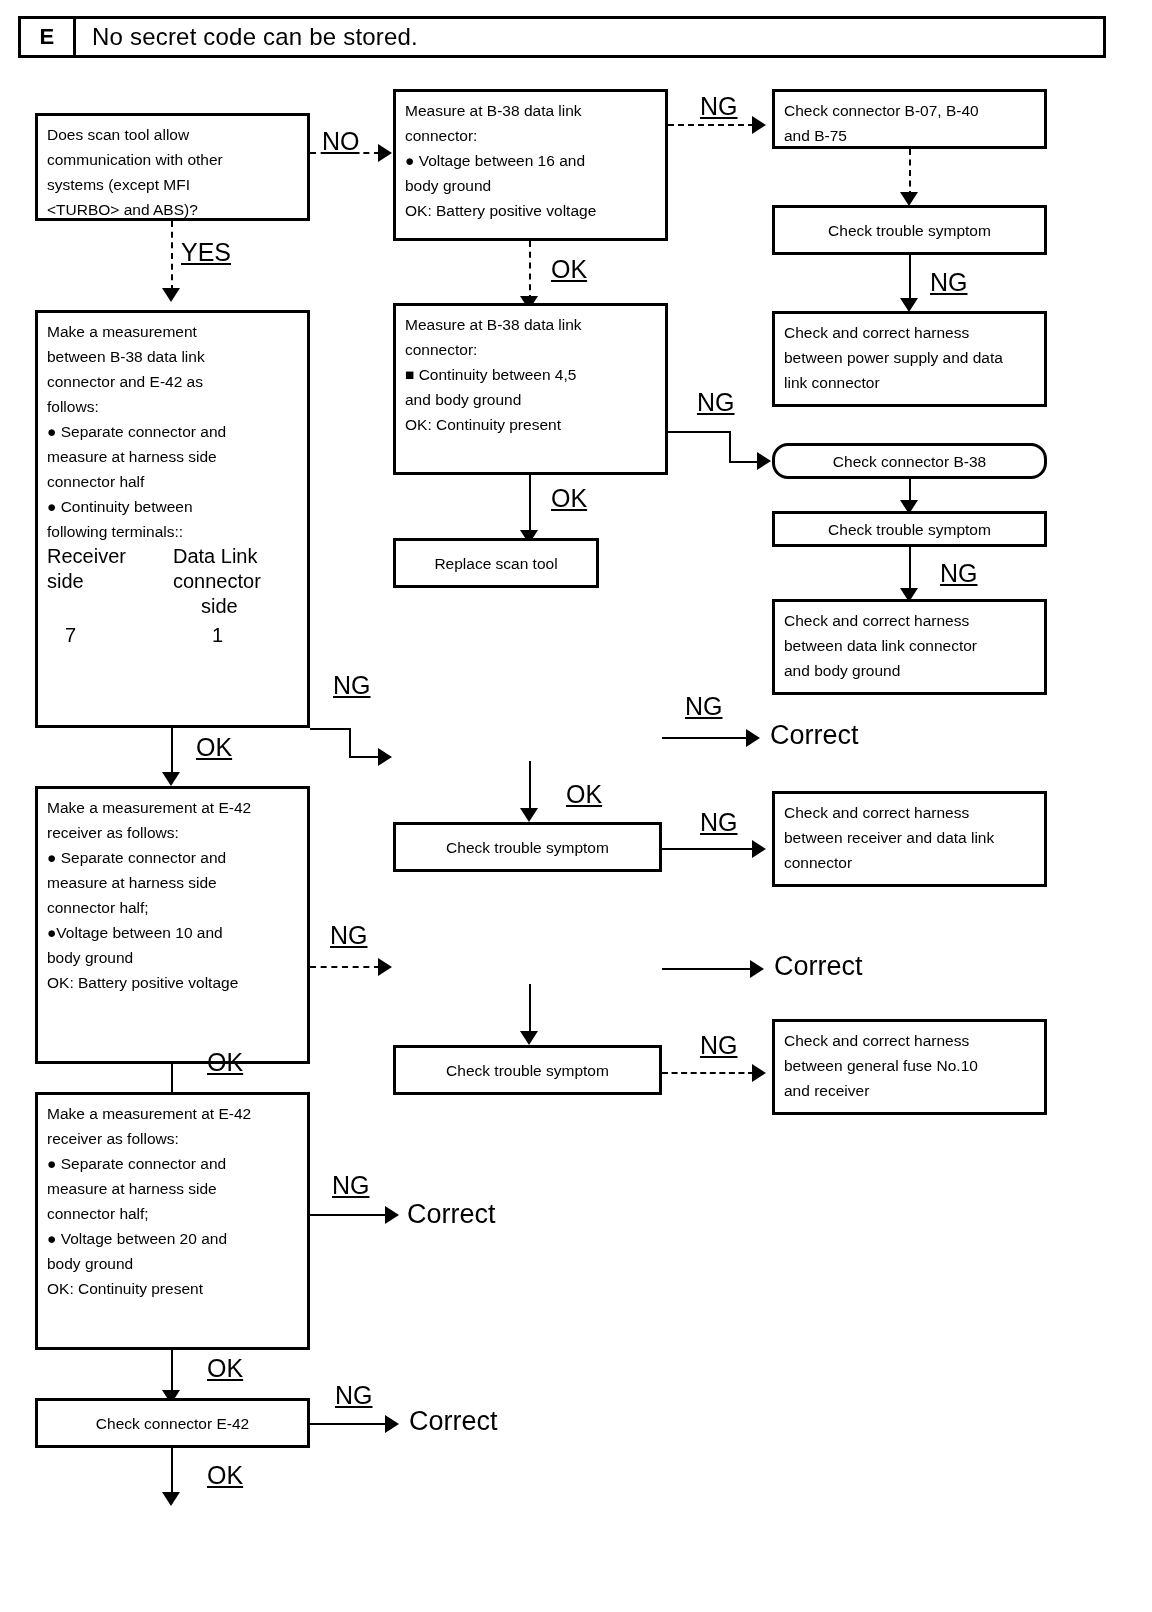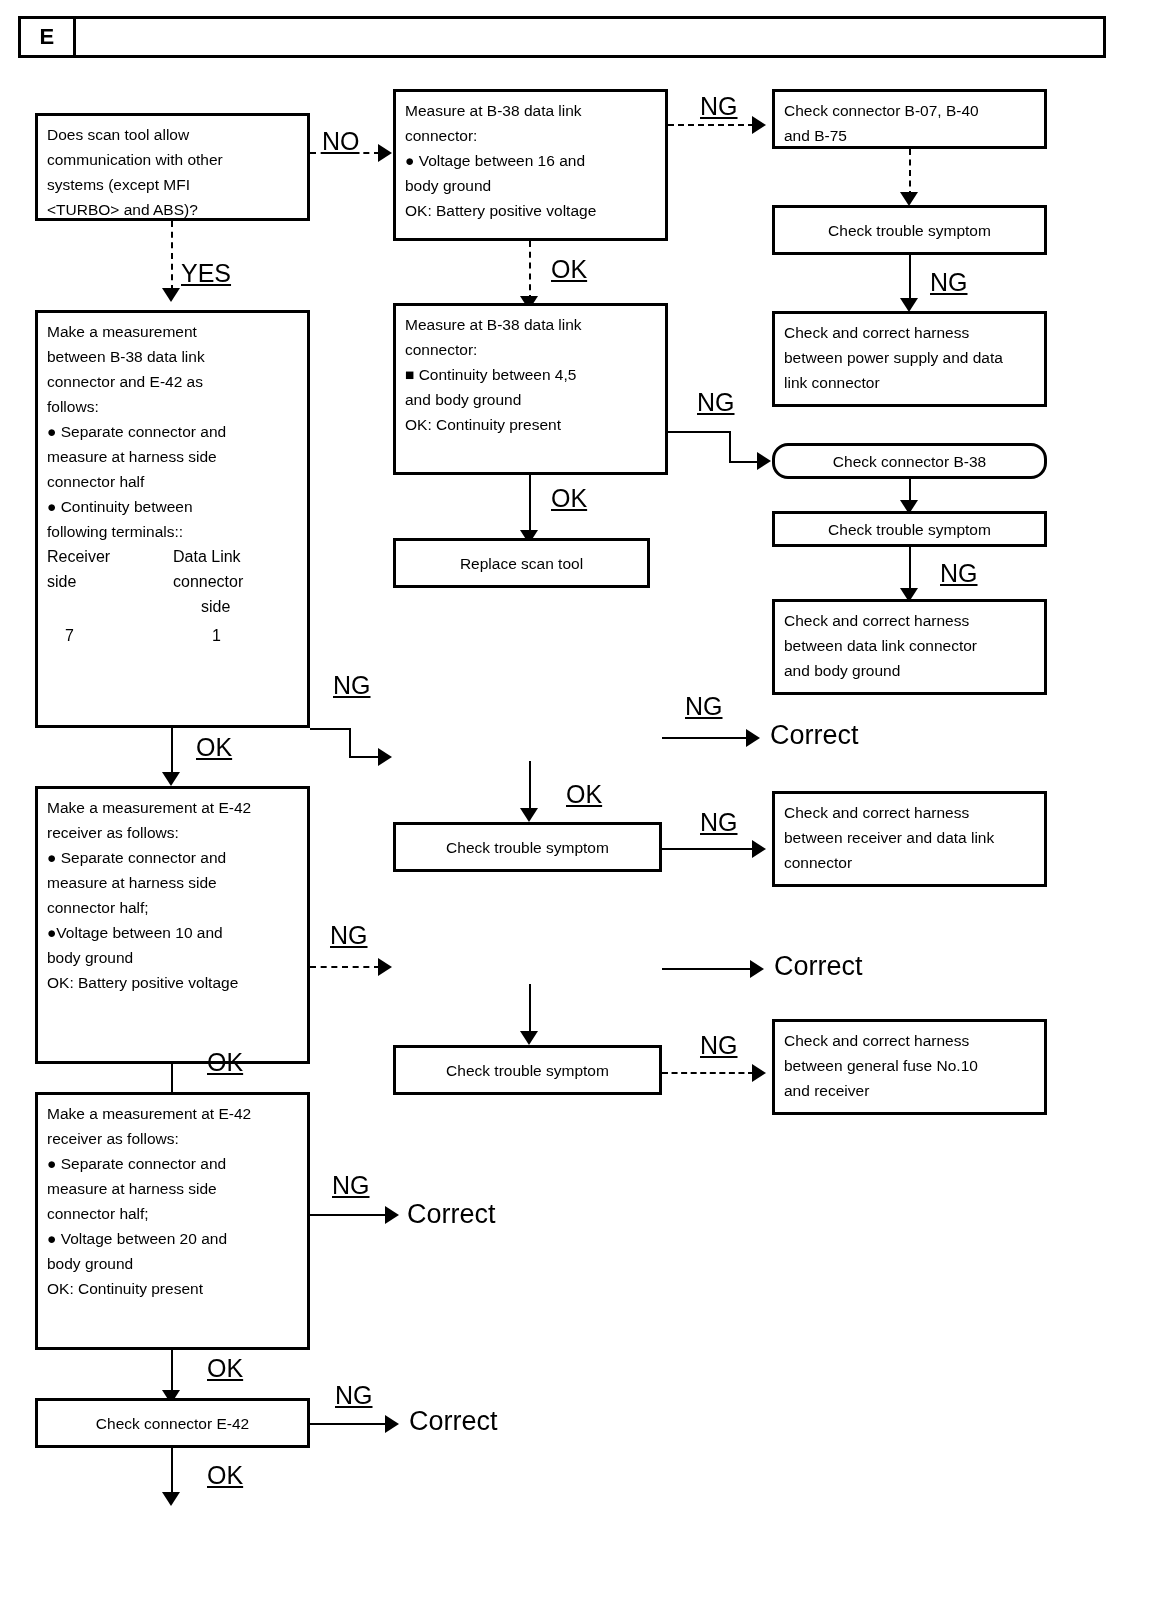--- a/index.html
+++ b/index.html
@@ -68,21 +68,21 @@
     padding: 4px 8px;
     text-align: center;
   }
   .box .line { white-space: nowrap; }
   .box .bullet-line { white-space: nowrap; }
 
   
   .term-table {
     margin-top: 0px;
     width: 100%;
-    font-size: 16px;
+    font-size: 20px;
     line-height: 25px;
   }
   .term-row { display: flex; }
   .term-head-a { width: 130px; }
   .term-head-b { width: 130px; }
   .term-num-row { margin-top: 4px; }
   .term-num-a { width: 130px; padding-left: 18px; }
   .term-num-b { width: 130px; padding-left: 60px; }
   .indent-1 { padding-left: 56px; }
 
@@ -133,20 +133,21 @@
     border-left: 14px solid #000;
   }
 </style>
 </head>
 <body>
 
 <div id="page">
 
   <div class="header">
     <div class="code-cell">E</div>
+    <div class="title-cell">No secret code can be stored.</div>
   </div>
 
   <div class="box heavy" style="left:35px; top:113px; width:275px; height:108px;">
     <div class="line">Does scan tool allow</div>
     <div class="line">communication with other</div>
     <div class="line">systems (except MFI</div>
     <div class="line">&lt;TURBO&gt; and ABS)?</div>
   </div>
 
   <div class="hline dashed" style="left:310px; top:152px; width:70px;"></div>
@@ -160,21 +161,21 @@
     <div class="line">body ground</div>
     <div class="line">OK: Battery positive voltage</div>
   </div>
 
   <div class="hline dashed" style="left:668px; top:124px; width:86px;"></div>
   <div class="arrow-right" style="left:752px; top:116px;"></div>
   <div class="label" style="left:700px; top:96px;">NG</div>
 
   <div class="vline dashed" style="left:171px; top:221px; height:70px;"></div>
   <div class="arrow-down" style="left:162px; top:288px;"></div>
-  <div class="label" style="left:181px; top:263px;">YES</div>
+  <div class="label" style="left:181px; top:242px;">YES</div>
 
   <div class="vline dashed" style="left:529px; top:241px; height:60px;"></div>
   <div class="arrow-down" style="left:520px; top:296px;"></div>
   <div class="label" style="left:551px; top:259px;">OK</div>
 
   <div class="box heavy" style="left:393px; top:303px; width:275px; height:172px;">
     <div class="line">Measure at B-38 data link</div>
     <div class="line">connector:</div>
     <div class="bullet-line">■ Continuity between 4,5</div>
     <div class="line">and body ground</div>
@@ -184,21 +185,21 @@
   <div class="vline" style="left:529px; top:475px; height:60px;"></div>
   <div class="arrow-down" style="left:520px; top:530px;"></div>
   <div class="label" style="left:551px; top:488px;">OK</div>
 
   <div class="hline" style="left:668px; top:431px; width:62px;"></div>
   <div class="vline" style="left:729px; top:431px; height:30px;"></div>
   <div class="hline" style="left:729px; top:461px; width:30px;"></div>
   <div class="arrow-right" style="left:757px; top:452px;"></div>
   <div class="label" style="left:697px; top:392px;">NG</div>
 
-  <div class="box heavy center-text" style="left:393px; top:538px; width:257px; height:50px;">Replace scan tool</div>
+  <div class="box heavy center-text" style="left:393px; top:538px; width:206px; height:50px;">Replace scan tool</div>
 
   <div class="box heavy" style="left:772px; top:89px; width:275px; height:60px;">
     <div class="line">Check connector B-07, B-40</div>
     <div class="line">and B-75</div>
   </div>
 
   <div class="vline dashed" style="left:909px; top:149px; height:48px;"></div>
   <div class="arrow-down" style="left:900px; top:192px;"></div>
 
   <div class="box heavy center-text" style="left:772px; top:205px; width:275px; height:50px;">Check trouble symptom</div>

